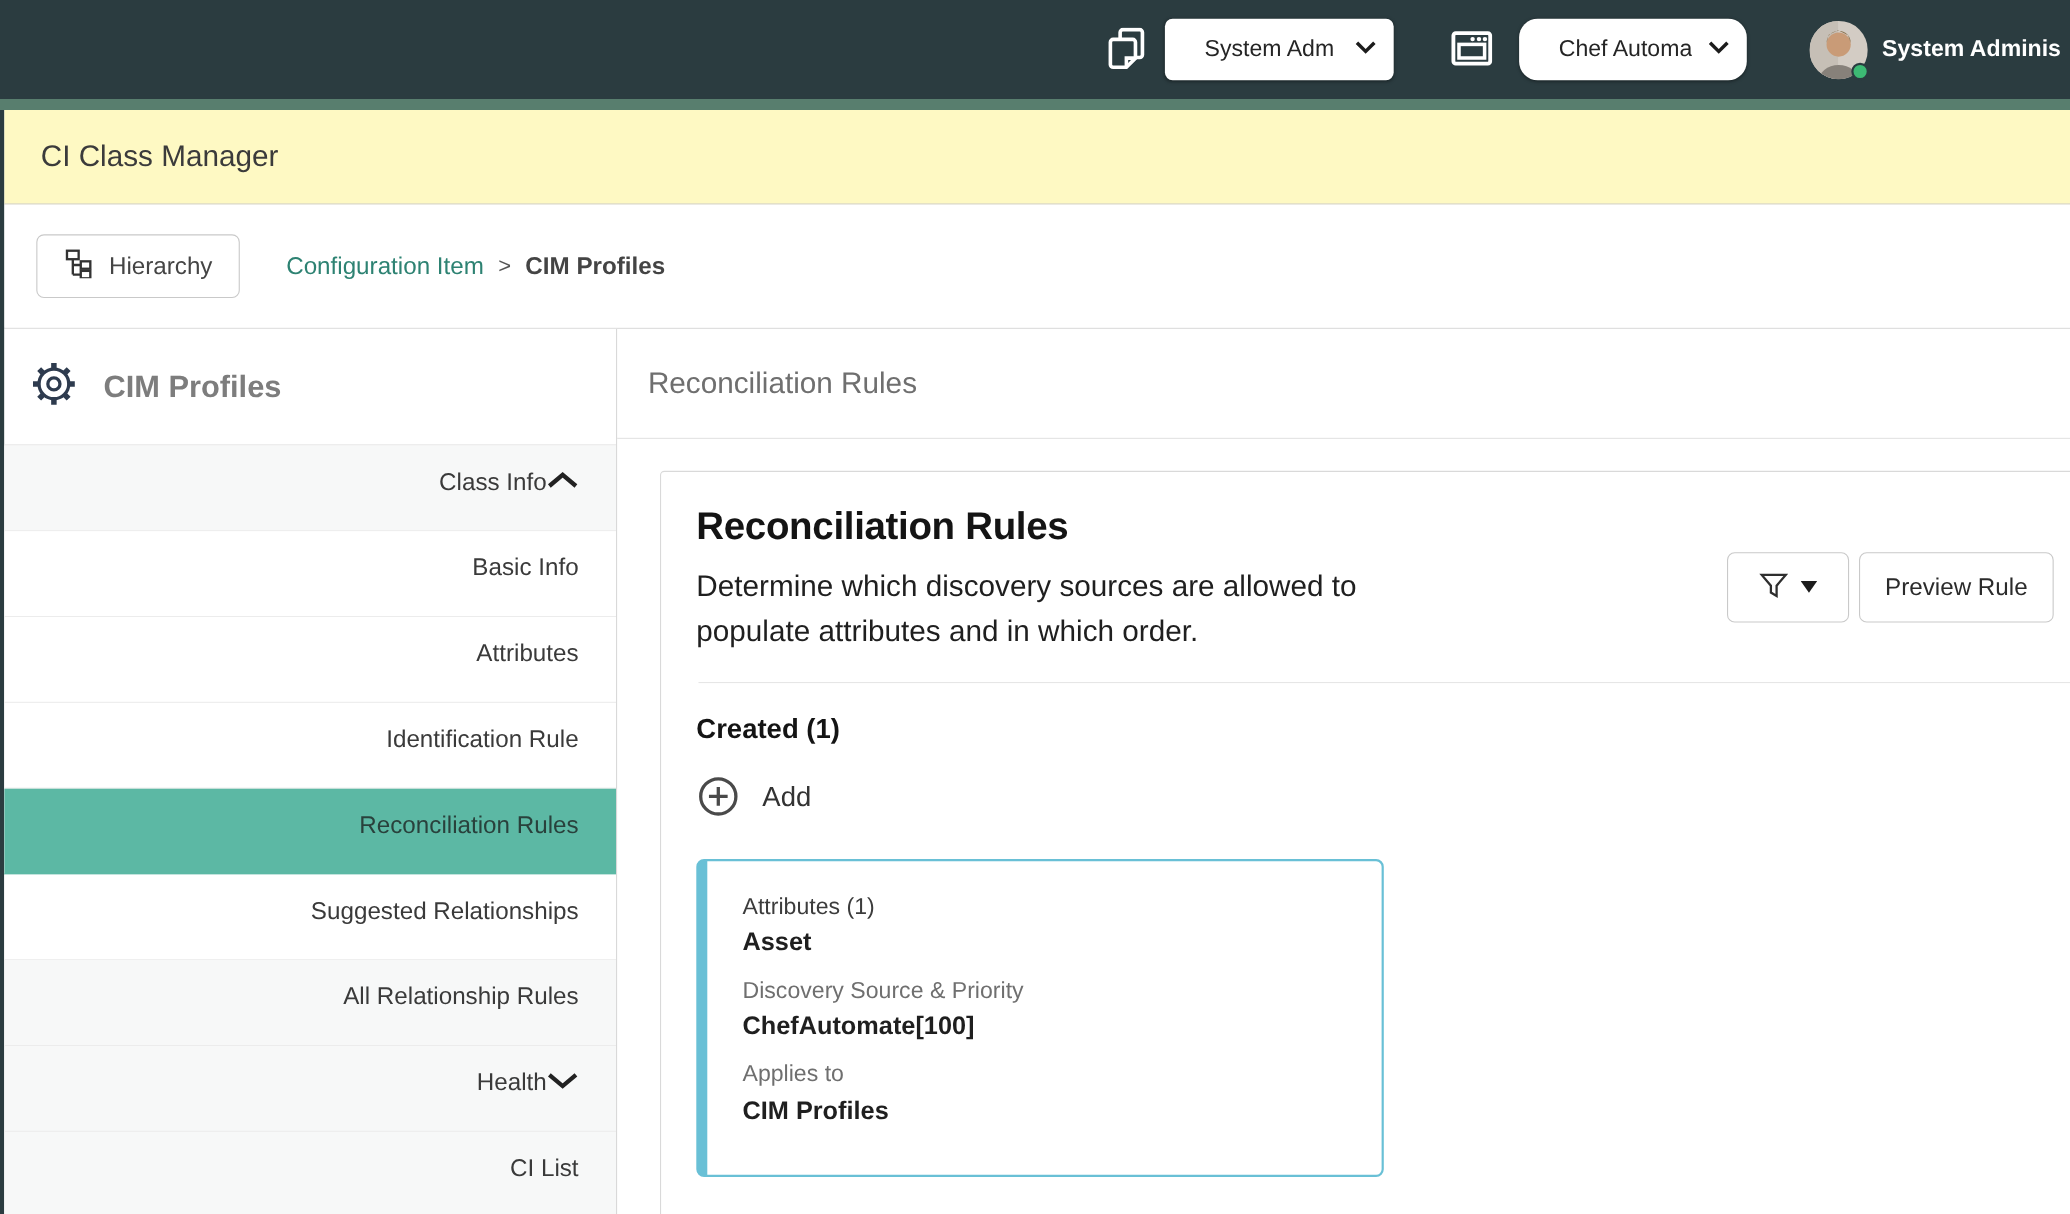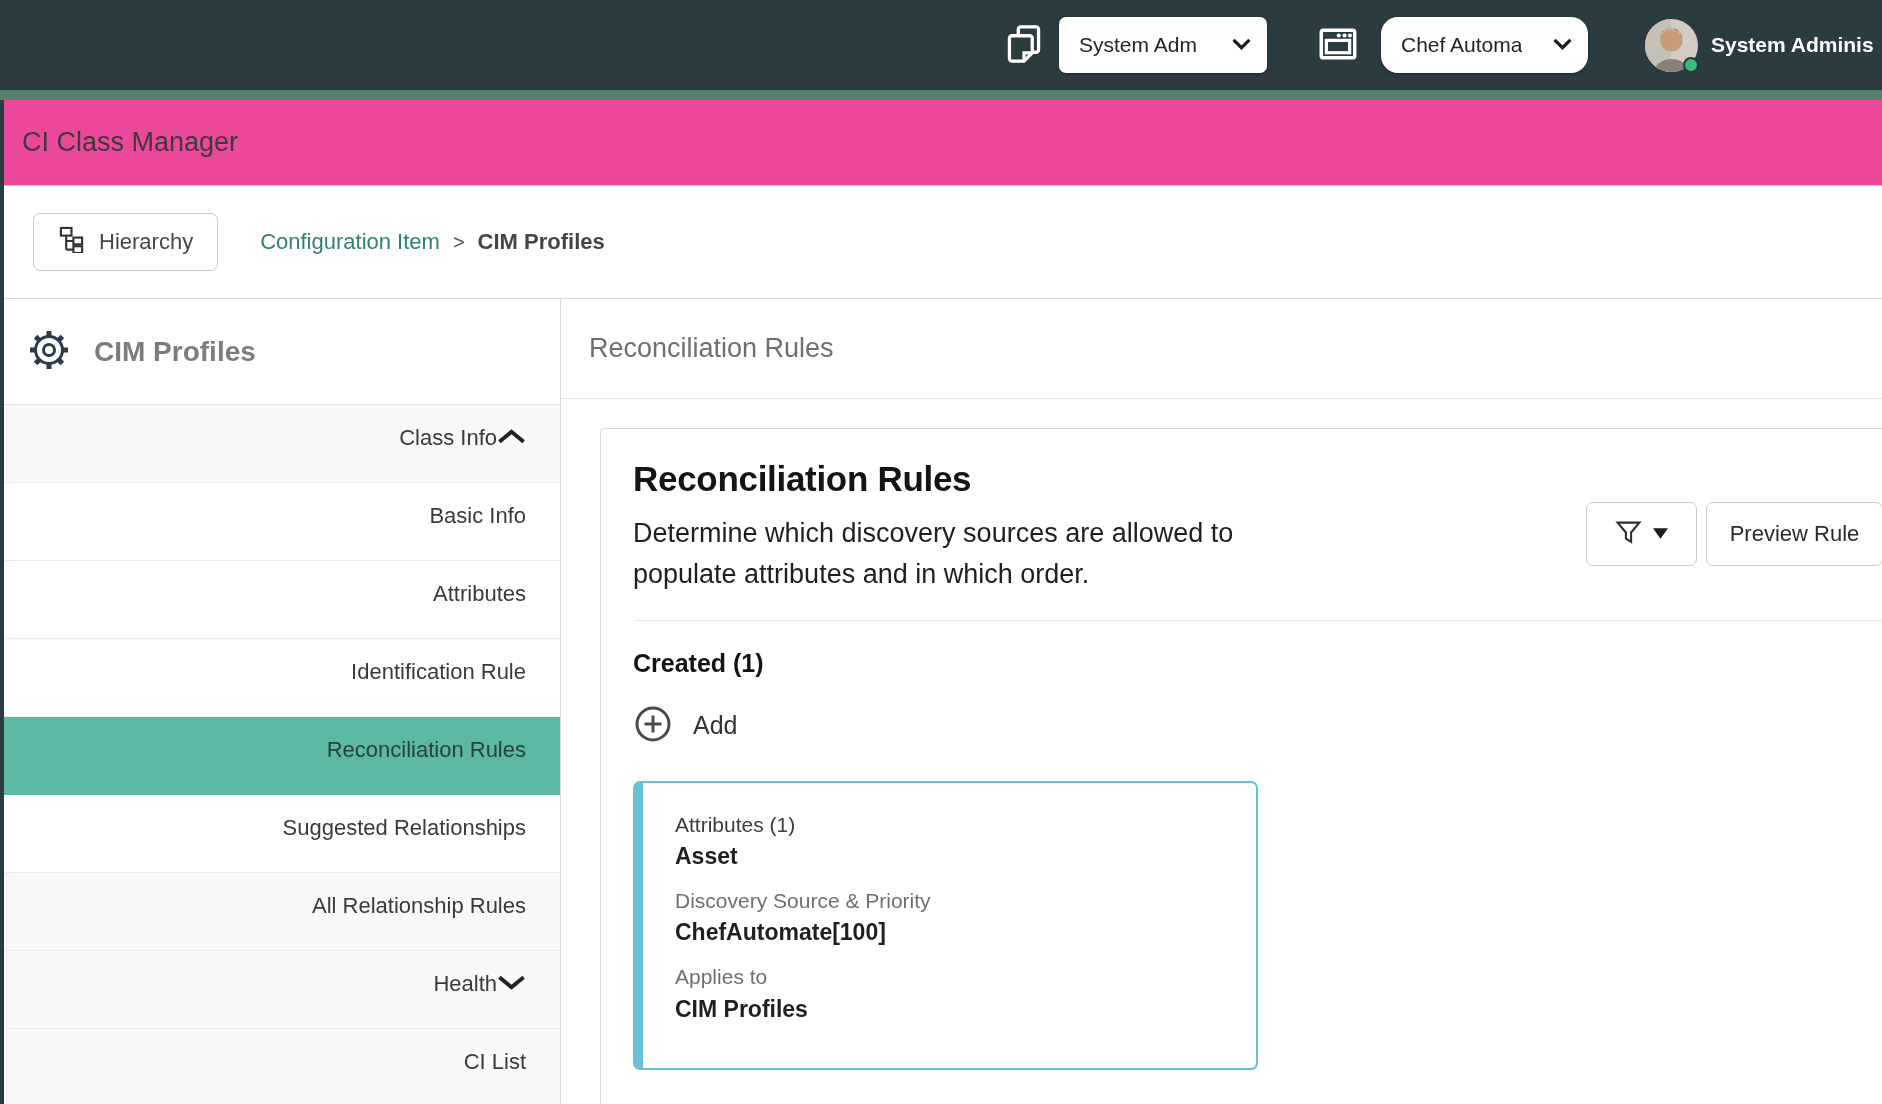--- a/index.html
+++ b/index.html
@@ -4,37 +4,37 @@
 <style>
   * { margin:0; padding:0; box-sizing:border-box; }
   html,body { width:1882px; height:1104px; overflow:hidden; background:#fff;
     font-family:"Liberation Sans","DejaVu Sans",sans-serif; color:#333; }
 
   
   .topbar { position:relative; height:90px; background:#2b3c40; }
   .topbar-right { position:absolute; left:1007px; top:0; height:90px; display:flex; align-items:center; }
   .tb-iconbtn { background:none; border:none; display:flex; align-items:center; }
   .tb-dd { height:56px; background:#fff; border:none; border-radius:7px; display:flex; align-items:center;
-    justify-content:space-between; padding:0 16px 0 20px; box-shadow:0 1px 3px rgba(0,0,0,.35); }
+    justify-content:space-between; padding:0 16px 0 36px; box-shadow:0 1px 3px rgba(0,0,0,.35); }
   .tb-dd-label { font-size:21px; color:#252525; white-space:nowrap; overflow:hidden; max-width:134px; }
   .dd1 { width:208px; margin-left:18px; }
   .dd2 { width:207px; margin-left:24px;border-radius:17px; }
   .win { margin-left:52px; }
   .avatar-wrap { position:relative; width:53px; height:53px; margin-left:57px; }
   .status-dot { position:absolute; right:-1px; bottom:-1px; width:16px; height:16px; border-radius:50%;
     background:#3dba74; border:2px solid #2b3c40; }
   .tb-username { margin-left:13px; color:#fff; font-size:21px; font-weight:600; white-space:nowrap; }
 
   .green-band { height:10px; background:#587e6e; }
 
   .left-edge { border-left:4px solid #2b3c40; }
 
   
-  .titlebar { height:86px; background:#ec4899; border-bottom:1px solid #c9c9c9;
-    display:flex; align-items:center; padding-left:18px; }
+  .titlebar { height:86px; background:#fef9c3; border-bottom:1px solid #c9c9c9;
+    display:flex; align-items:center; padding-left:33px; }
   .page-title { font-size:27px; color:#3b3b3b; font-weight:400; }
 
   
   .crumbrow { height:112px; background:#fff; display:flex; align-items:center; padding-left:29px; }
   .hier-btn { display:inline-flex; align-items:center; gap:14px; height:58px; padding:0 24px;
     background:#fff; border:1px solid #c9c9c9; border-radius:7px; font-size:22px; color:#454545;
     font-family:inherit; }
   .breadcrumb { margin-left:42px; font-size:22px; display:flex; align-items:center; }
   .crumb-link { color:#2d8272; text-decoration:none; }
   .crumb-sep { color:#555; margin:0 13px; font-size:20px; }
@@ -55,21 +55,21 @@
   .main { flex:1; min-width:0; }
   .main-header { height:100px; border-bottom:1px solid #e3e3e3; display:flex; align-items:center;
     padding-left:28px; font-size:27px; color:#6f6f6f; }
   .main-body { padding:29px 0 0 39px; }
 
   
   .panel { position:relative; border:1px solid #d9d9d9; border-radius:4px; background:#fff;
     margin-right:-10px; height:920px; padding:30px 0 0 32px; }
   .panel-title { font-size:35px; font-weight:700; color:#141414; letter-spacing:-.3px; }
   .panel-desc { font-size:27px; color:#1f1f1f; margin-top:14px; max-width:690px; line-height:1.5; }
-  .panel-buttons { position:absolute; top:73px; right:8px; display:flex; gap:9px; }
+  .panel-buttons { position:absolute; top:73px; right:24px; display:flex; gap:9px; }
   .btn { display:flex; align-items:center; justify-content:center; height:64px; background:#fff;
     border:1px solid #c9c9c9; border-radius:7px; font-family:inherit; }
   .filter-btn { width:111px; gap:11px; }
   .preview-btn { width:177px; font-size:22px; color:#2b2b2b; }
   .panel-divider { border:none; border-top:1px solid #e6e6e6; margin:26px 0 0 2px; }
   .created-heading { margin-top:28px; font-size:25px; font-weight:700; color:#141414; }
   .add-row { margin-top:26px; display:flex; align-items:center; gap:20px; width:max-content;
     background:none; border:none; font-family:inherit; }
   .add-label { font-size:25px; color:#333; }
 

